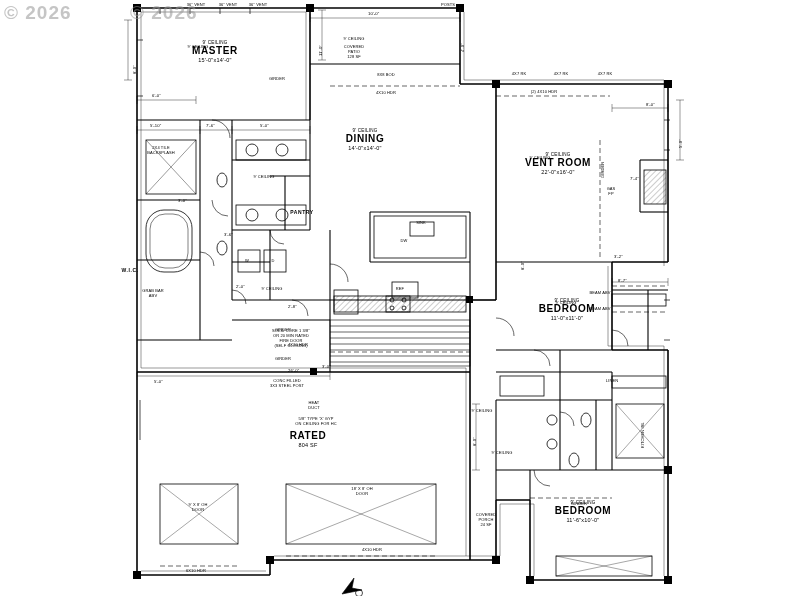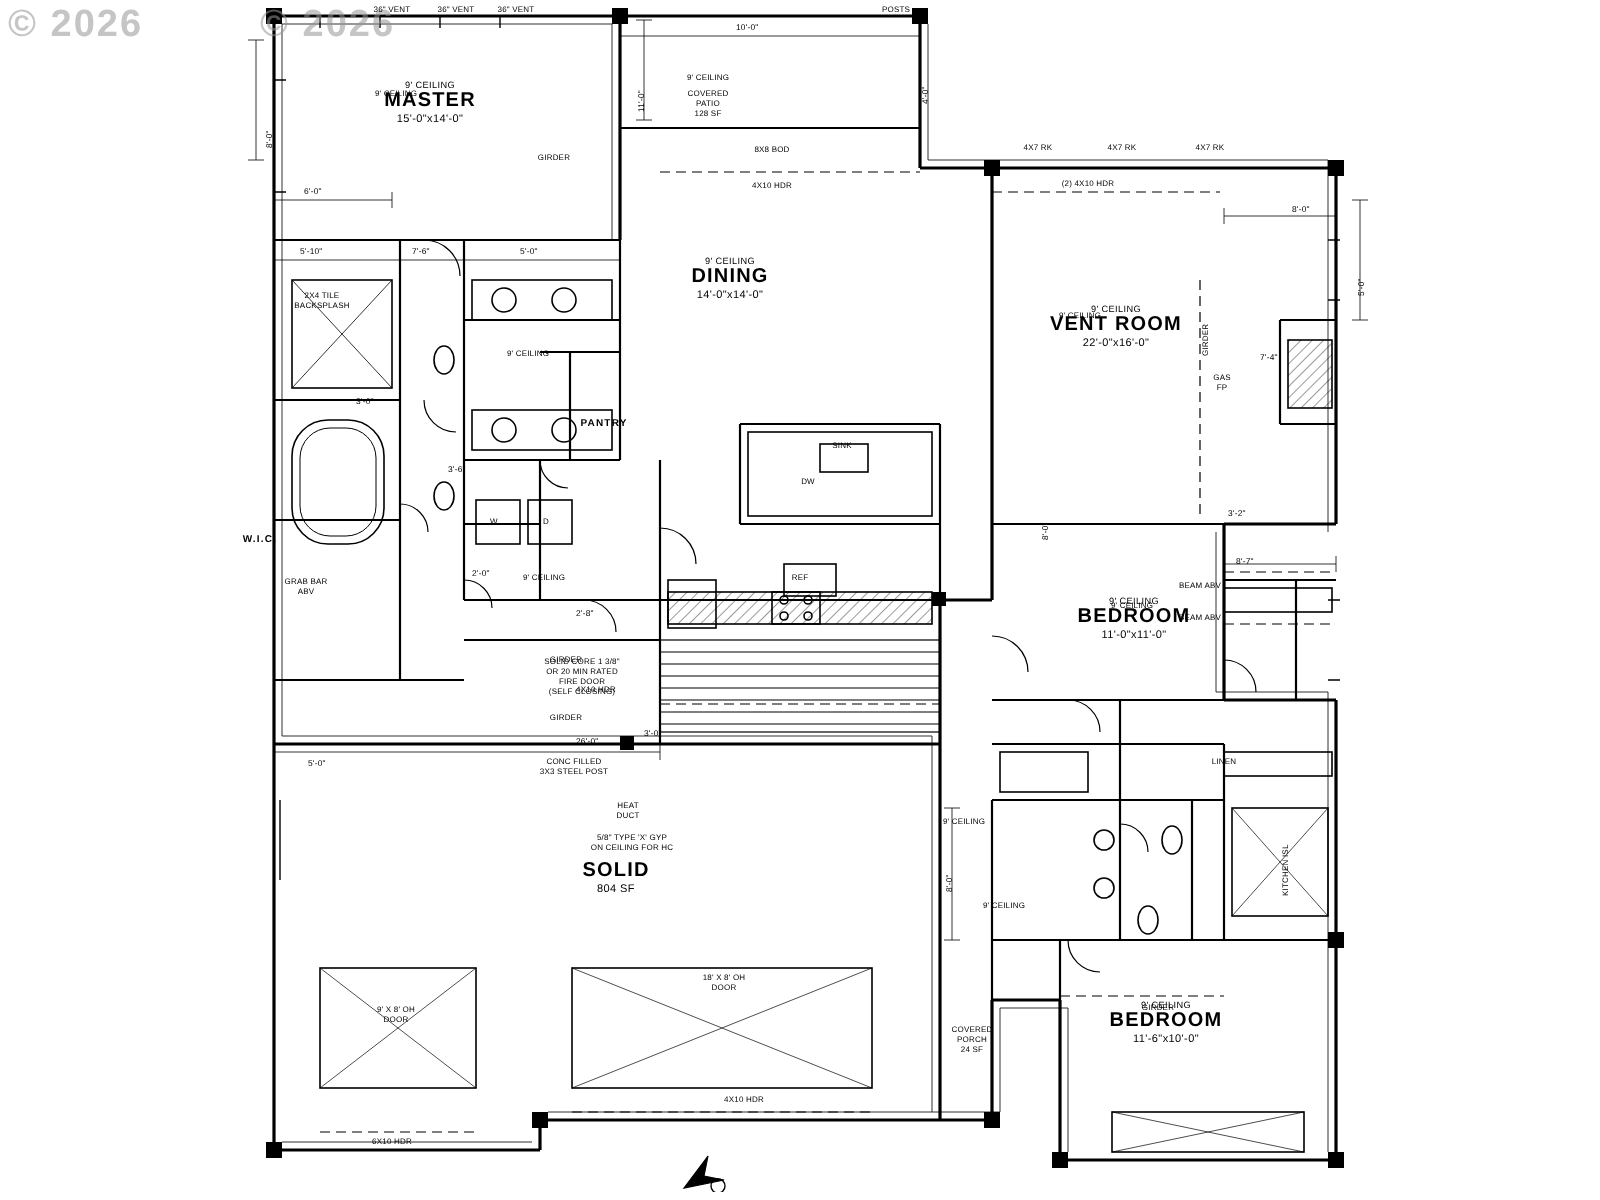--- a/index.html
+++ b/index.html
@@ -361,21 +361,21 @@
     <div class="dim">11'-0"x11'-0"</div>
   </div>
 
   <div class="room" style="left:528px; top:500px; width:110px;">
     <div class="ceil">9' CEILING</div>
     <div class="name big">BEDROOM</div>
     <div class="dim">11'-6"x10'-0"</div>
   </div>
 
   <div class="room" style="left:248px; top:430px; width:120px;">
-    <div class="name big">SOLID</div>
+    <div class="name big">RATED</div>
     <div class="dim">804 SF</div>
   </div>
 
   <div class="room" style="left:280px; top:210px; width:44px;">
     <div class="name" style="font-size:5px;">PANTRY</div>
   </div>
 
   <div class="room" style="left:106px; top:268px; width:48px;">
     <div class="name" style="font-size:5px;">W.I.C.</div>
   </div>

